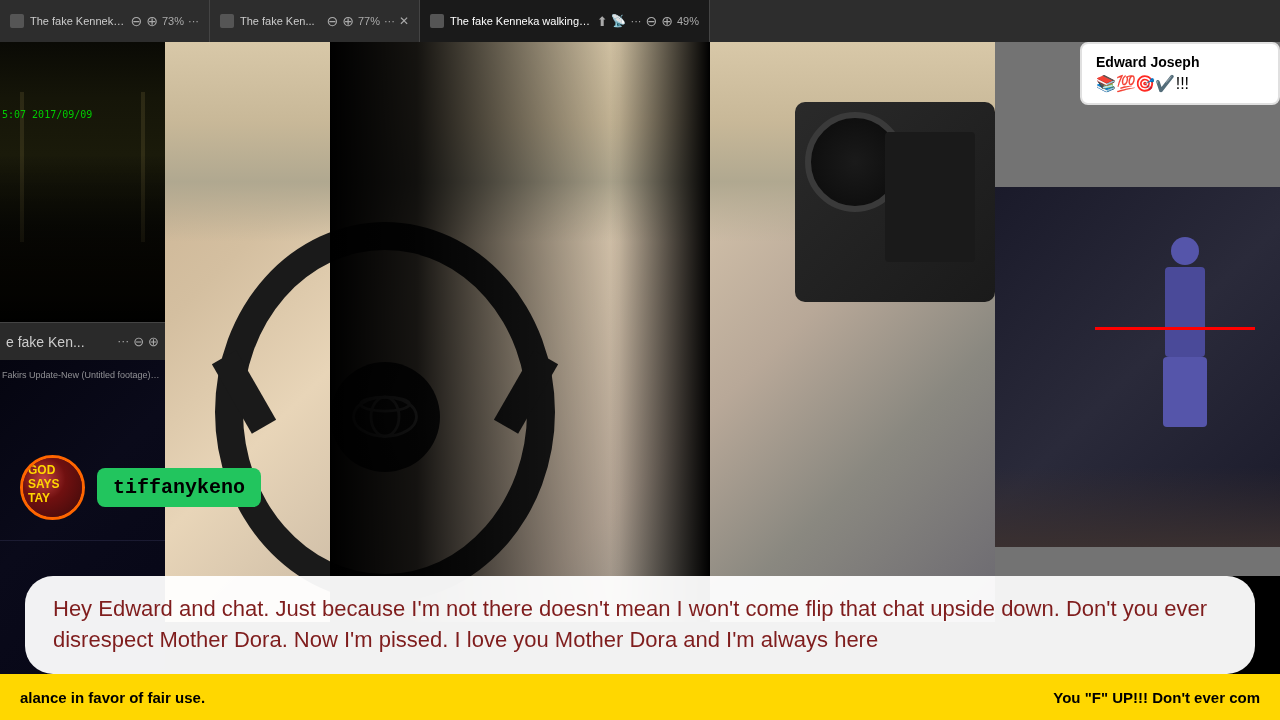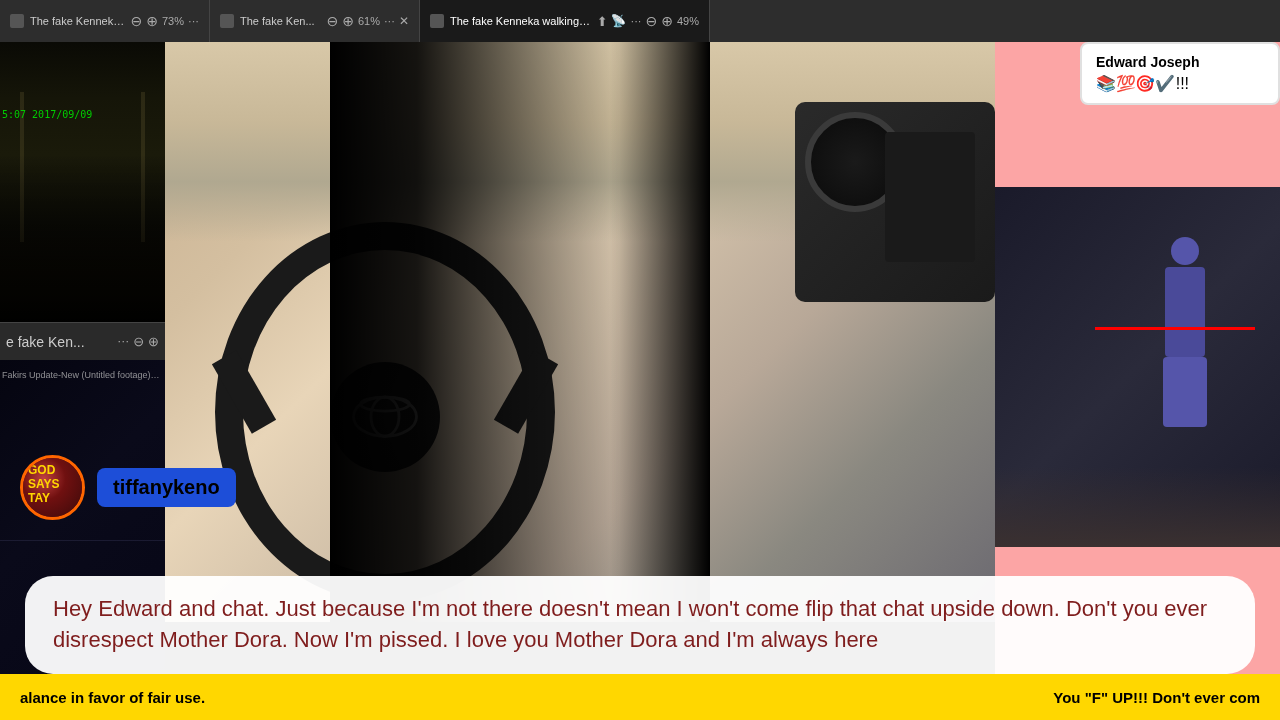--- a/index.html
+++ b/index.html
@@ -289,22 +289,22 @@
       height: 200px;
       background: linear-gradient(to bottom, #d8c8a8 0%, #c8b898 40%, #b0a890 70%, transparent 100%);
     }
 
     
     .right-panel {
       position: absolute;
       right: 0;
       top: 0;
       width: 285px;
-      height: 678px;
-      background: #fca5a5;
+      height: 534px;
+      background: #737373;
       overflow: hidden;
     }
 
     
     .user-card {
       position: absolute;
       top: 0;
       right: 0;
       background: #fff;
       border: 2px solid #e0e0e0;
@@ -480,26 +480,27 @@
     .avatar-text {
       position: absolute;
       top: 5px;
       left: 5px;
       font-size: 12px;
       color: #ffd700;
       font-weight: bold;
     }
 
     .username-badge {
-      background: #1d4ed8;
+      background: #22c55e;
       border-radius: 8px;
       padding: 8px 16px;
       font-size: 20px;
       font-weight: bold;
       color: #000;
+      font-family: Liberation Mono, monospace;
     }
 
     
     .dark-left {
       position: absolute;
       top: 0;
       left: 165px;
       width: 290px;
       height: 580px;
       background: linear-gradient(to right, #000 0%, rgba(0,0,0,0.9) 30%, transparent 100%);
@@ -612,21 +613,21 @@
       <span style="cursor:pointer;">···</span>
     </div>
   </div>
 
   <div class="tab" style="width:210px;justify-content:space-between;">
     <div class="tab-icon"></div>
     <span class="tab-title">The fake Ken...</span>
     <div class="tab-controls">
       <span style="font-size:14px;cursor:pointer;">⊖</span>
       <span style="font-size:14px;cursor:pointer;">⊕</span>
-      <span class="tab-zoom">61%</span>
+      <span class="tab-zoom">77%</span>
       <span style="cursor:pointer;">···</span>
       <span style="cursor:pointer;font-size:12px;">✕</span>
     </div>
   </div>
 
   <div class="tab active" style="width:290px;">
     <div class="tab-icon"></div>
     <span class="tab-title">The fake Kenneka walking t...</span>
     <div class="tab-controls">
       <span style="cursor:pointer;font-size:13px;">⬆</span>

